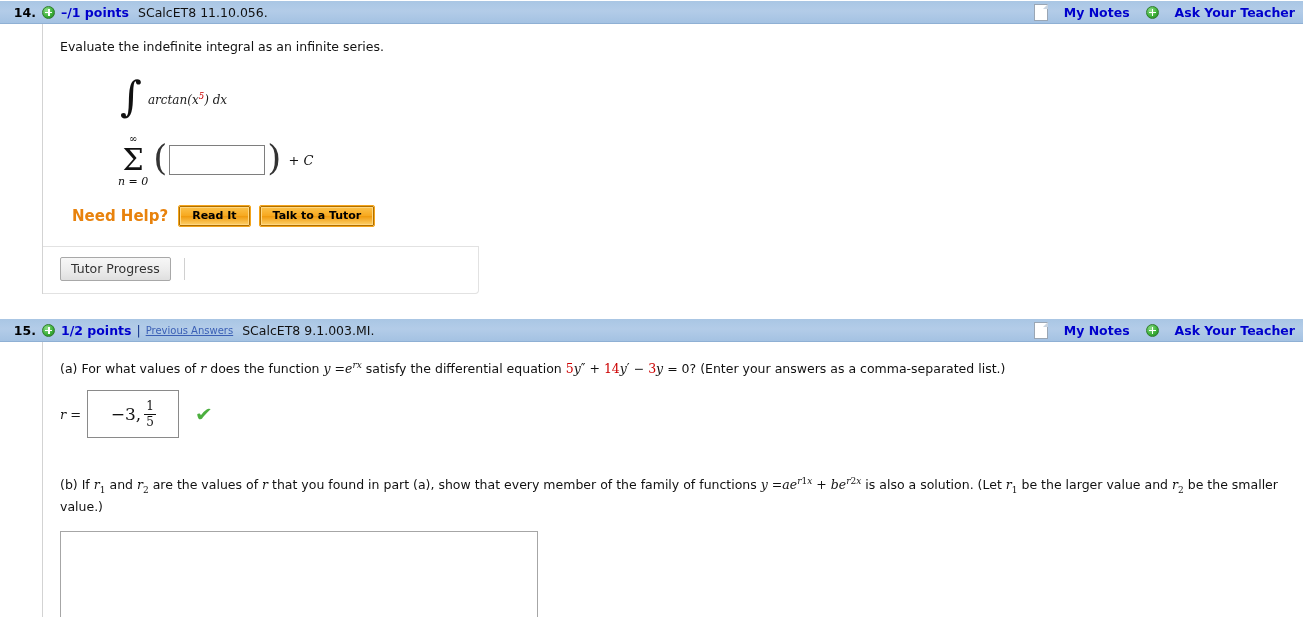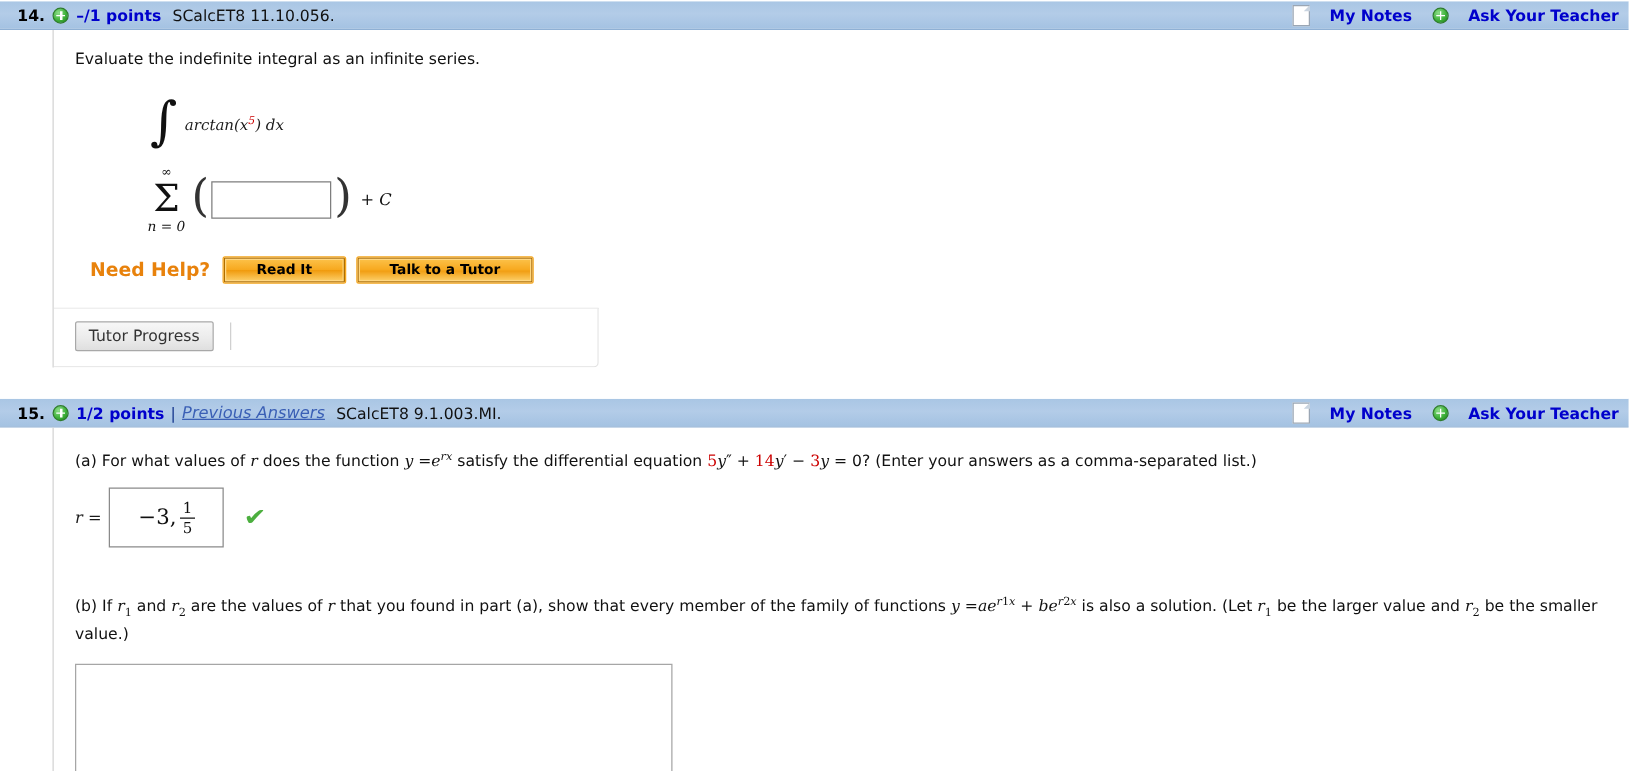--- a/index.html
+++ b/index.html
@@ -62,22 +62,21 @@
     margin-left: 6px;
     font-size: 12.5px;
   }
   .sep-pipe {
     color: #12348c;
     margin: 0 5px;
     font-size: 12.5px;
   }
   .prev-answers {
     color: #3a5fb5;
-    font-size: 13px;
-    font-style: italic;
+    font-size: 10px;
   }
   .q-code {
     color: #111;
     margin-left: 9px;
     font-size: 12.5px;
     text-align: right;
   }
   .header-right {
     margin-left: auto;
     display: flex;
@@ -212,21 +211,21 @@
     margin-right: 11px;
   }
   .help-btn {
     background: linear-gradient(to bottom, #fcc24a 0%, #f7a81e 50%, #f09a0c 51%, #fdd06a 100%);
     border: 1px solid #b06f00;
     outline: 1px solid #f4a51c;
     color: #000000;
     font-weight: bold;
     font-size: 11px;
     font-family: "DejaVu Sans", "Liberation Sans", sans-serif;
-    padding: 2px 25px 3px;
+    padding: 2px 12px 3px;
     margin-right: 10px;
     cursor: pointer;
     box-shadow: inset 0 0 0 1px #ffd782;
     border-radius: 1px;
   }
 
   
   .actions-wrap {
     margin-top: 20px;
     margin-left: -17px;

